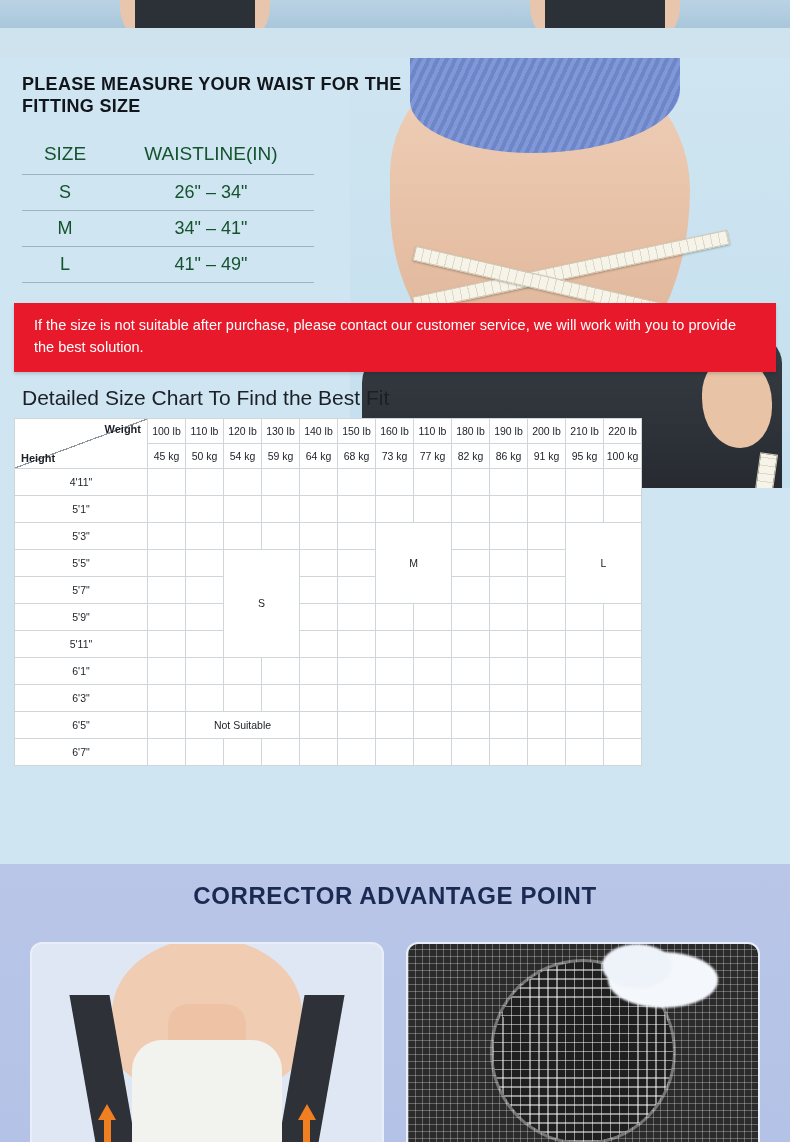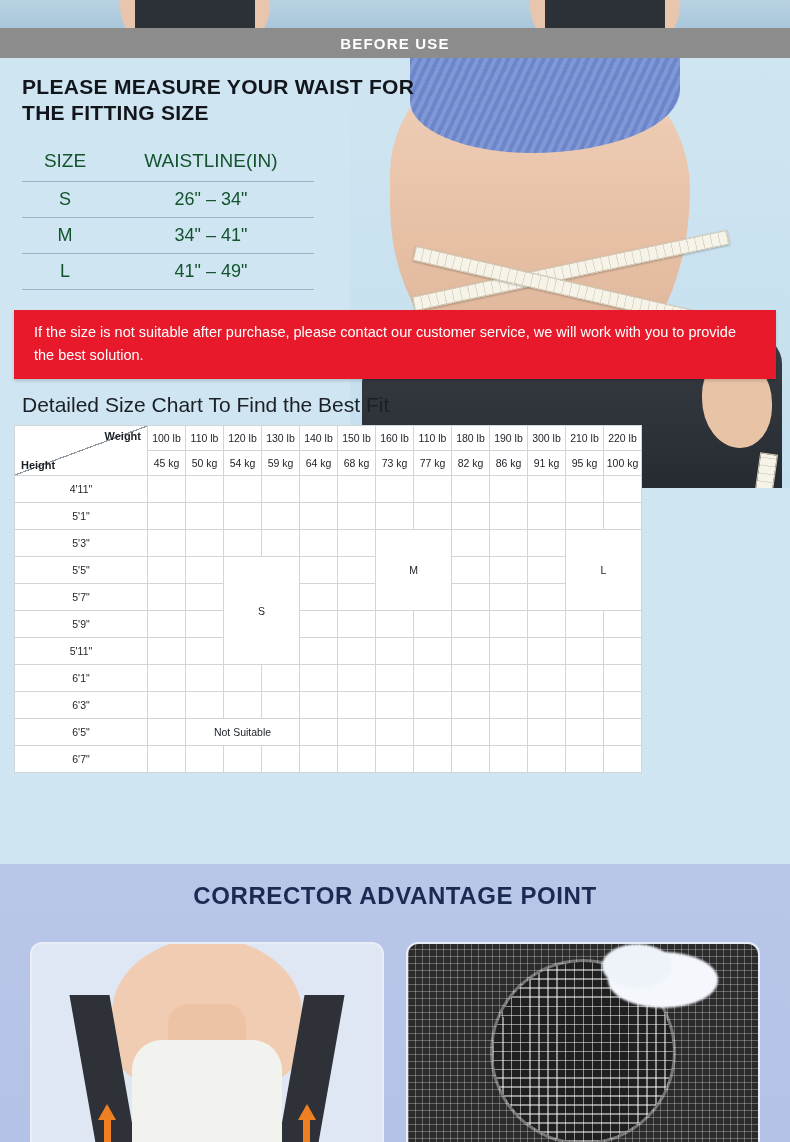--- a/index.html
+++ b/index.html
@@ -132,21 +132,21 @@
     background: #e8c3a6;
     border-radius: 40% 50% 45% 55%;
   }
 
   
   .headline {
     position: relative;
     z-index: 3;
     padding: 16px 0 0 22px;
     color: #12161c;
-    font-size: 21px;
+    font-size: 18px;
     font-weight: bold;
     line-height: 1.22;
     letter-spacing: .3px;
     text-transform: uppercase;
     max-width: 430px;
   }
 
   
   .size-table {
     position: relative;
@@ -363,21 +363,20 @@
 <div class="page">
 
   <div class="photo-band">
     <div class="torso-l"></div>
     <div class="short-l"></div>
     <div class="torso-r"></div>
     <div class="short-r"></div>
   </div>
 
   <div class="ba-bar">
-    <div class="ba-half ba-before">BEFORE USE</div>
   </div>
 
   <div class="content">
 
     <div class="waist-photo">
       <div class="wp-bg"></div>
       <div class="wp-torso"></div>
       <div class="wp-bra"></div>
       <div class="wp-pants"></div>
       <div class="wp-tape1"></div>
@@ -426,21 +425,21 @@
               <td class="hdr-lb">100 lb</td>
               <td class="hdr-lb">110 lb</td>
               <td class="hdr-lb">120 lb</td>
               <td class="hdr-lb">130 lb</td>
               <td class="hdr-lb">140 lb</td>
               <td class="hdr-lb">150 lb</td>
               <td class="hdr-lb">160 lb</td>
               <td class="hdr-lb">110 lb</td>
               <td class="hdr-lb">180 lb</td>
               <td class="hdr-lb">190 lb</td>
-              <td class="hdr-lb">300 lb</td>
+              <td class="hdr-lb">200 lb</td>
               <td class="hdr-lb">210 lb</td>
               <td class="hdr-lb">220 lb</td>
             </tr>
             <tr>
               <td class="hdr-kg">45 kg</td>
               <td class="hdr-kg">50 kg</td>
               <td class="hdr-kg">54 kg</td>
               <td class="hdr-kg">59 kg</td>
               <td class="hdr-kg">64 kg</td>
               <td class="hdr-kg">68 kg</td>

